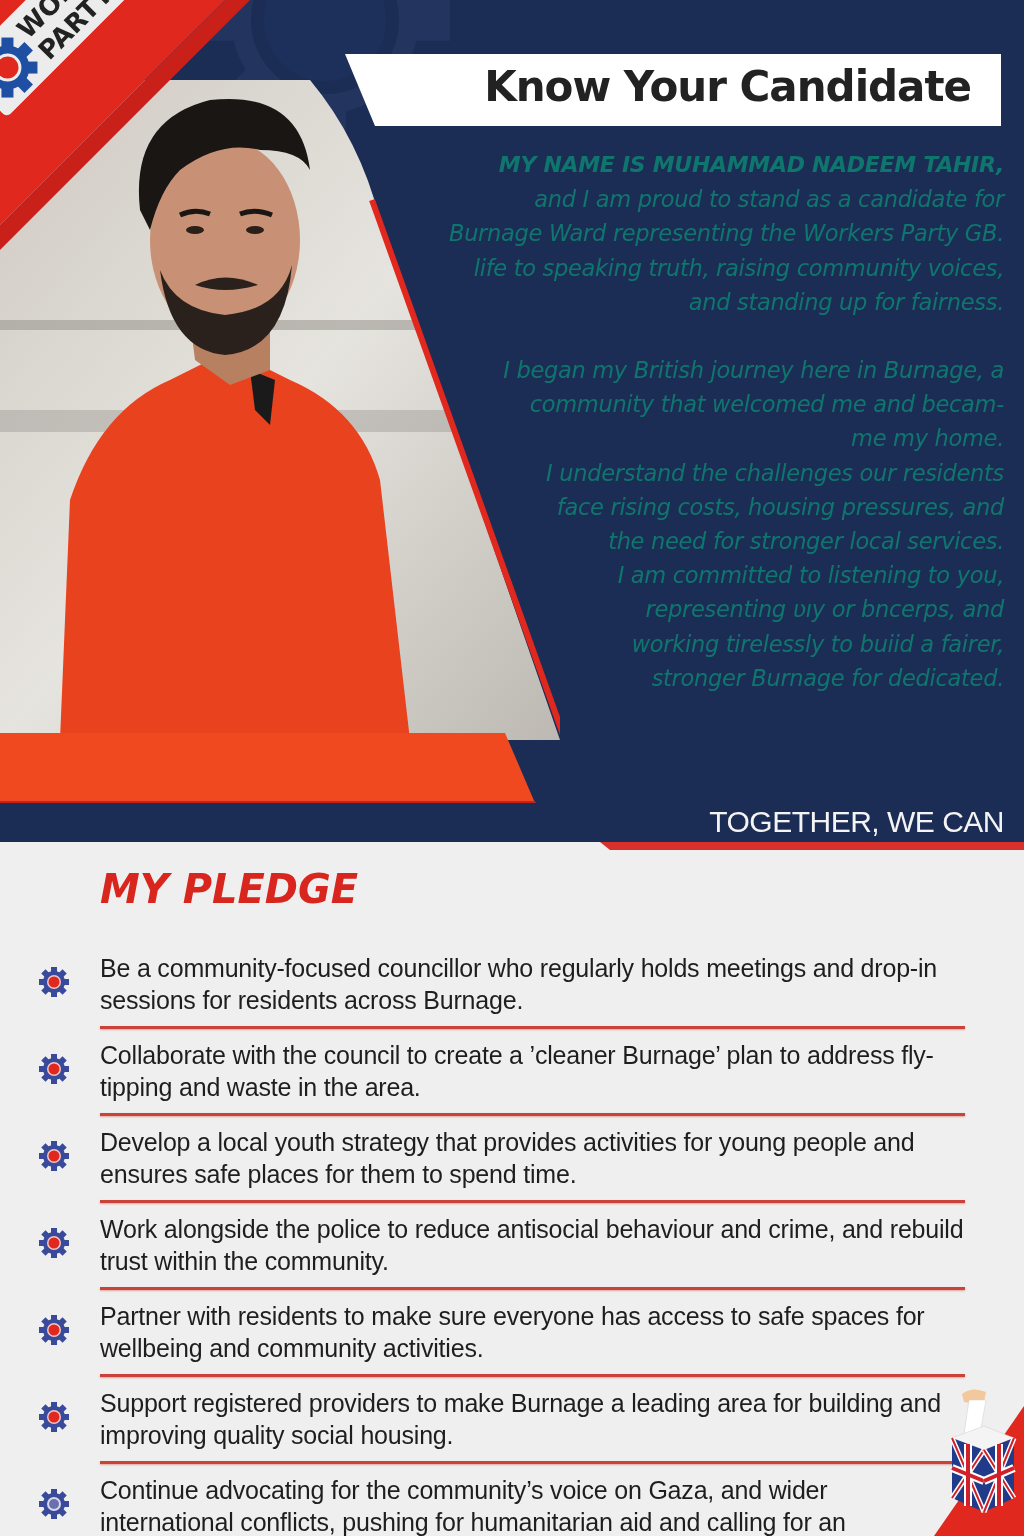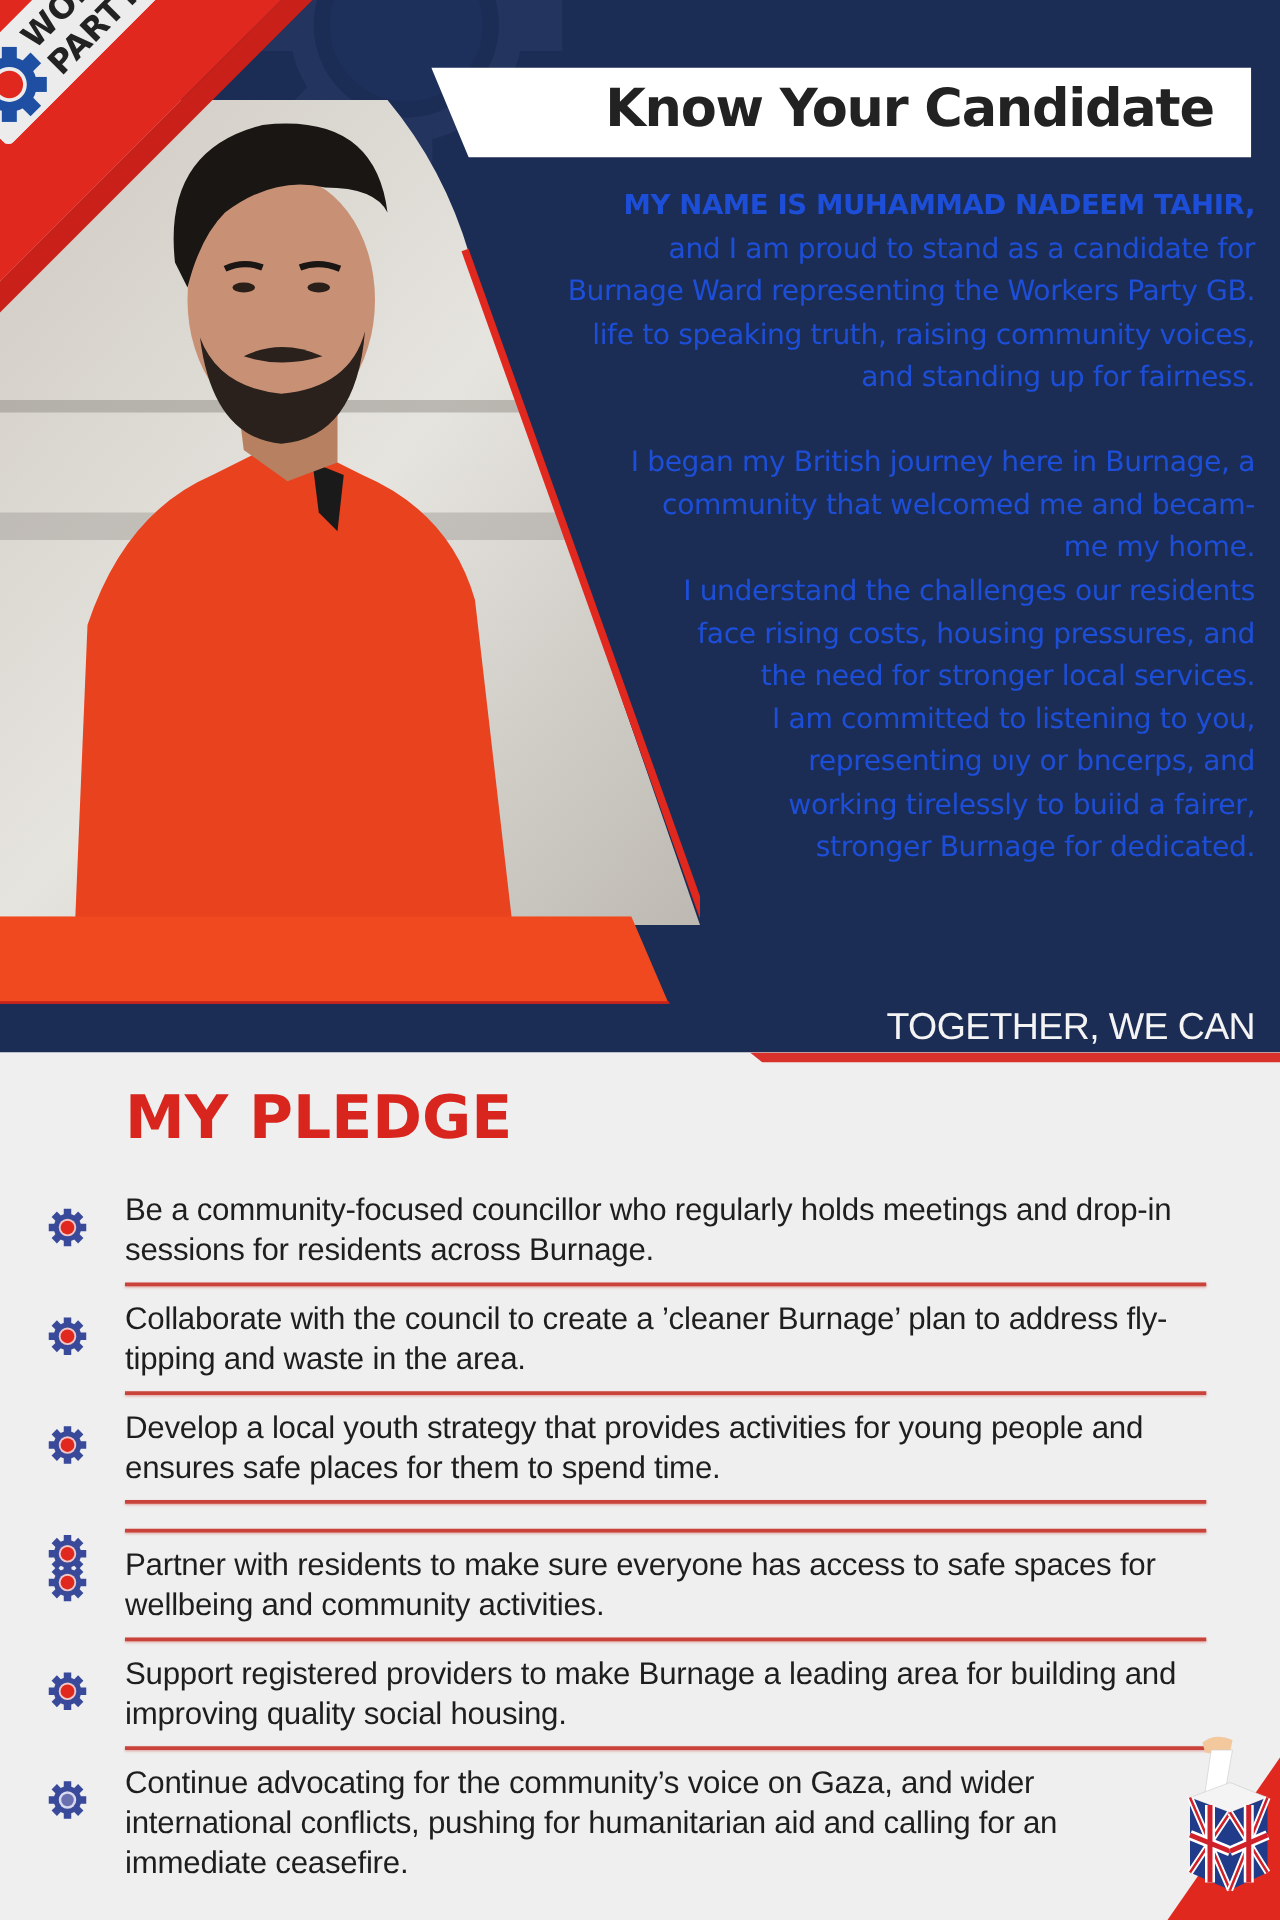--- a/index.html
+++ b/index.html
@@ -21,35 +21,35 @@
 
   
   .logo { position: absolute; left: -18px; top: 58px; width: 260px; height: 70px; transform: rotate(-45deg); transform-origin: left center; }
 
   
   .title-banner { position: absolute; left: 345px; top: 54px; width: 656px; height: 88px; }
   .title-banner svg { position: absolute; inset: 0; }
   .title-text { position: absolute; right: 30px; top: 8px; font-family: "DejaVu Sans", sans-serif; font-weight: bold; font-size: 42px; color: #222; letter-spacing: -1px; }
 
   
-  .bio { position: absolute; right: 20px; top: 148px; width: 640px; text-align: right; color: #1d4ed8; font-family: "DejaVu Sans", sans-serif; font-size: 22.5px; line-height: 34.2px; letter-spacing: -0.3px; }
+  .bio { position: absolute; right: 20px; top: 148px; width: 640px; text-align: right; color: #0f766e; font-family: "DejaVu Sans", sans-serif; font-size: 22.5px; line-height: 34.2px; letter-spacing: -0.3px; font-style: italic; }
   .bio .name { font-weight: bold; font-size: 22px; }
   .bio p { margin: 0; }
   .bio .gap { height: 34px; }
 
   .slogan { position: absolute; right: 20px; top: 762px; text-align: right; color: #f4f4f4; font-family: "Liberation Sans", sans-serif; font-size: 30px; line-height: 41px; letter-spacing: -0.5px; margin-top: 39px; }
 
   
   .orange-bar { position: absolute; left: 0; top: 733px; width: 540px; height: 70px; }
 
   
   .bottom { position: absolute; left: 0; top: 842px; width: 1024px; height: 694px; background: #efefef; }
   .bottom-top-red { position: absolute; left: 0; top: 842px; width: 1024px; height: 8px; }
 
-  .pledge-title { position: absolute; left: 100px; top: 866px; font-family: "DejaVu Sans", sans-serif; font-weight: bold; font-size: 48px; color: #d8261f; letter-spacing: 0px; }
+  .pledge-title { position: absolute; left: 100px; top: 866px; font-family: "DejaVu Sans", sans-serif; font-weight: bold; font-size: 40px; color: #d8261f; letter-spacing: 0px; font-style: italic; }
 
   .pledges { position: absolute; left: 30px; top: 948px; width: 935px; }
   .pledge { position: relative; padding-left: 70px; padding-top: 4px; padding-bottom: 13px; margin-bottom: 6px; }
   .pledge .ptext { font-family: "Liberation Sans", sans-serif; font-size: 25px; line-height: 32px; color: #1e1e1e; letter-spacing: -0.2px; }
   .pledge .rule { position: absolute; left: 70px; right: 0; bottom: 0; height: 3px; background: #c9433b; box-shadow: 0 1px 2px rgba(200,60,50,0.4); }
   .pledge .gear { position: absolute; left: 8px; top: 18px; width: 32px; height: 32px; }
 
   .ballot { position: absolute; right: 0; bottom: 0; width: 110px; height: 150px; }
 </style>
 </head>
@@ -268,20 +268,21 @@
                 <rect x="-3" y="-15" width="6" height="6"></rect>
                 <rect x="-3" y="9" width="6" height="6"></rect>
                 <rect x="-15" y="-3" width="6" height="6"></rect>
                 <rect x="9" y="-3" width="6" height="6"></rect>
               </g>
             </g>
           </g>
           <circle cx="16" cy="16" r="7" fill="#f1c6c6"></circle>
           <circle cx="16" cy="16" r="5.5" fill="#e0281f"></circle>
         </svg>
+      <div class="ptext">Work alongside the police to reduce antisocial behaviour and crime, and rebuild trust within the community.</div>
       <div class="rule"></div>
     </div>
     <div class="pledge">
       <svg class="gear" viewBox="0 0 32 32">
           <g fill="#3a4a9a">
             <circle cx="16" cy="16" r="11"></circle>
             <g transform="translate(16 16)">
               <rect x="-3" y="-15" width="6" height="6"></rect>
               <rect x="-3" y="9" width="6" height="6"></rect>
               <rect x="-15" y="-3" width="6" height="6"></rect>

